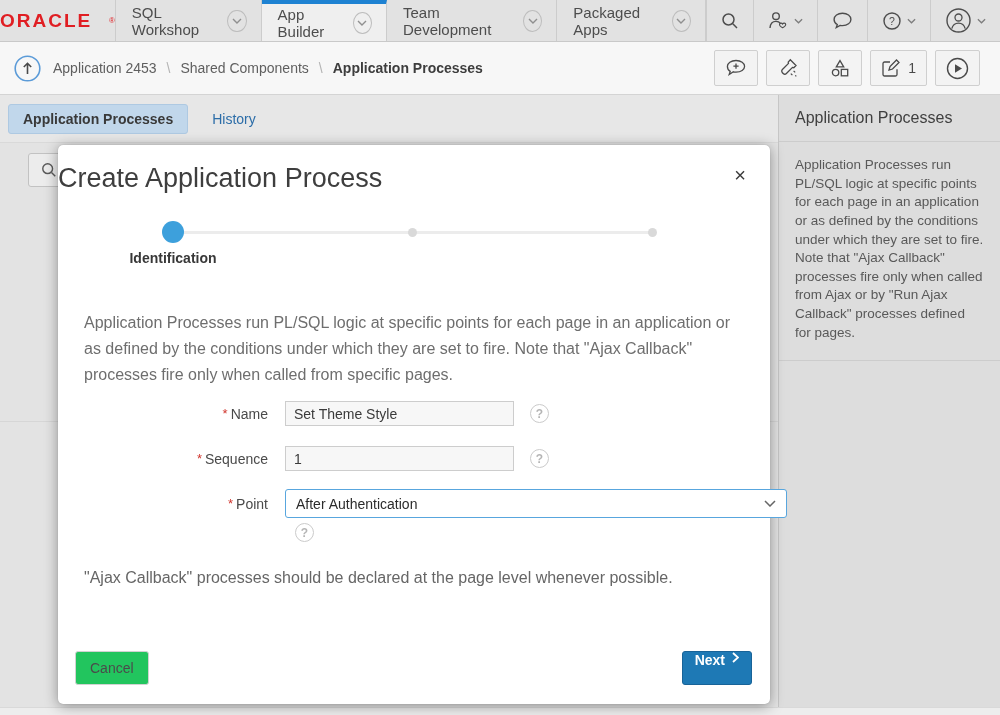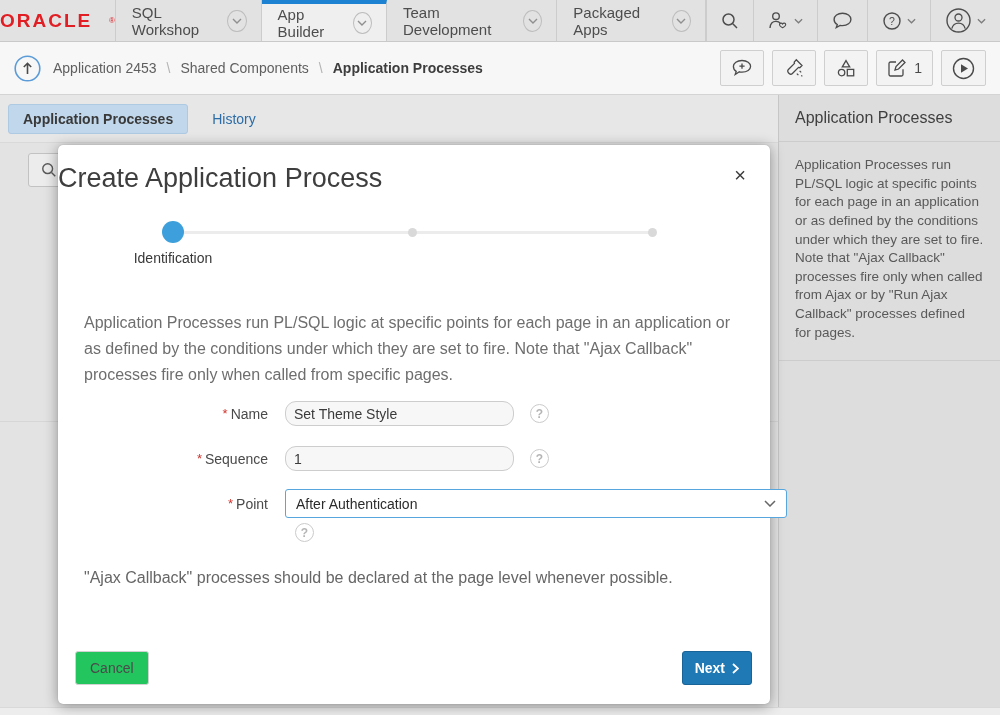--- a/index.html
+++ b/index.html
@@ -39,21 +39,21 @@
   .icon-btn {
     display:flex; align-items:center; justify-content:center; gap:5px;
     border-left:1px solid #cccccc; color:#4d4d4d; cursor:pointer; padding:0 14px;
   }
   .small-chev { color:#7d7d7d; }
 
   
   .crumb-bar {
     position:absolute; left:0; top:42px; width:1000px; height:53px;
     background:#f7f7f7; border-bottom:1px solid #d4d4d4;
-    display:flex; align-items:center; padding:0 14px 0 14px;
+    display:flex; align-items:center; padding:0 20px 0 14px;
   }
   .crumb-up { margin-right:12px; cursor:pointer; }
   .crumb-item { font-size:14px; color:#5f5f5f; cursor:pointer; }
   .crumb-sep { font-size:14px; color:#b5b5b5; margin:0 10px; }
   .crumb-current { font-size:14px; color:#3d3d3d; font-weight:bold; }
   .crumb-actions { margin-left:auto; display:flex; gap:8px; }
   .tool-btn {
     min-width:44px; height:36px; padding:0 10px;
     background:#f3f3f3; border:1px solid #cfcfcf; border-radius:2px;
     display:flex; align-items:center; justify-content:center; gap:7px;
@@ -125,37 +125,37 @@
   .train-line { position:absolute; left:115px; top:86px; width:480px; height:3px; background:#ececec; }
   .train-dot-active {
     position:absolute; left:104px; top:76px; width:22px; height:22px;
     border-radius:50%; background:#3da0dc;
   }
   .train-dot { position:absolute; top:83px; width:9px; height:9px; border-radius:50%; background:#d9d9d9; }
   .train-dot.mid { left:350px; }
   .train-dot.end { left:590px; }
   .train-label {
     position:absolute; left:45px; top:105px; width:140px; text-align:center;
-    font-size:14px; font-weight:normal; color:#383838;
+    font-size:14px; font-weight:bold; color:#383838;
   }
   .modal-desc {
     position:absolute; left:26px; top:165px; width:664px;
     font-size:16px; line-height:26px; color:#6e6e6e;
   }
   .form-row { position:absolute; left:0; display:flex; align-items:center; }
   .row-name { top:256px; }
   .row-sequence { top:301px; }
   .row-point { top:344px; }
   .f-label {
     width:210px; text-align:right; font-size:14px; color:#4a4a4a;
   }
   .req { color:#d0342c; font-size:13px; vertical-align:top; margin-right:3px; }
   .f-input {
     margin-left:17px; width:229px; height:25px;
-    background:#f7f7f7; border:1px solid #cdcdcd; border-radius:11px;
+    background:#f7f7f7; border:1px solid #cdcdcd; border-radius:0;
     font-family:"Liberation Sans", sans-serif; font-size:14px; color:#3a3a3a;
     padding:0 8px;
   }
   .f-select {
     margin-left:17px; width:502px; height:29px; position:relative;
     background:#ffffff; border:1px solid #58a6de; border-radius:3px;
     font-size:14px; color:#2b2b2b; display:flex; align-items:center;
     padding:0 28px 0 10px; cursor:pointer;
   }
   .f-select .sel-chev { position:absolute; right:10px; color:#666; }
@@ -171,21 +171,21 @@
   }
   .btn-cancel {
     position:absolute; left:17px; top:506px; height:34px; padding:0 14px;
     background:#22c55e; border:1px solid #d2d2d2; border-radius:3px;
     font-family:"Liberation Sans", sans-serif; font-size:14px; color:#4b4b4b; cursor:pointer;
   }
   .btn-next {
     position:absolute; right:18px; top:506px; height:34px; padding:0 12px;
     background:#1e79b5; border:1px solid #186398; border-radius:3px;
     font-family:"Liberation Sans", sans-serif; font-size:14px; font-weight:bold; color:#ffffff;
-    cursor:pointer; display:flex; align-items:center; gap:7px;
+    cursor:pointer; display:flex; align-items:flex-start; gap:7px;
   }
 </style>
 </head>
 <body>
 
 <div class="topbar">
   <div class="logo-box">
     <span class="logo-text">ORACLE</span>
       <span class="logo-reg">®</span>
   </div>

